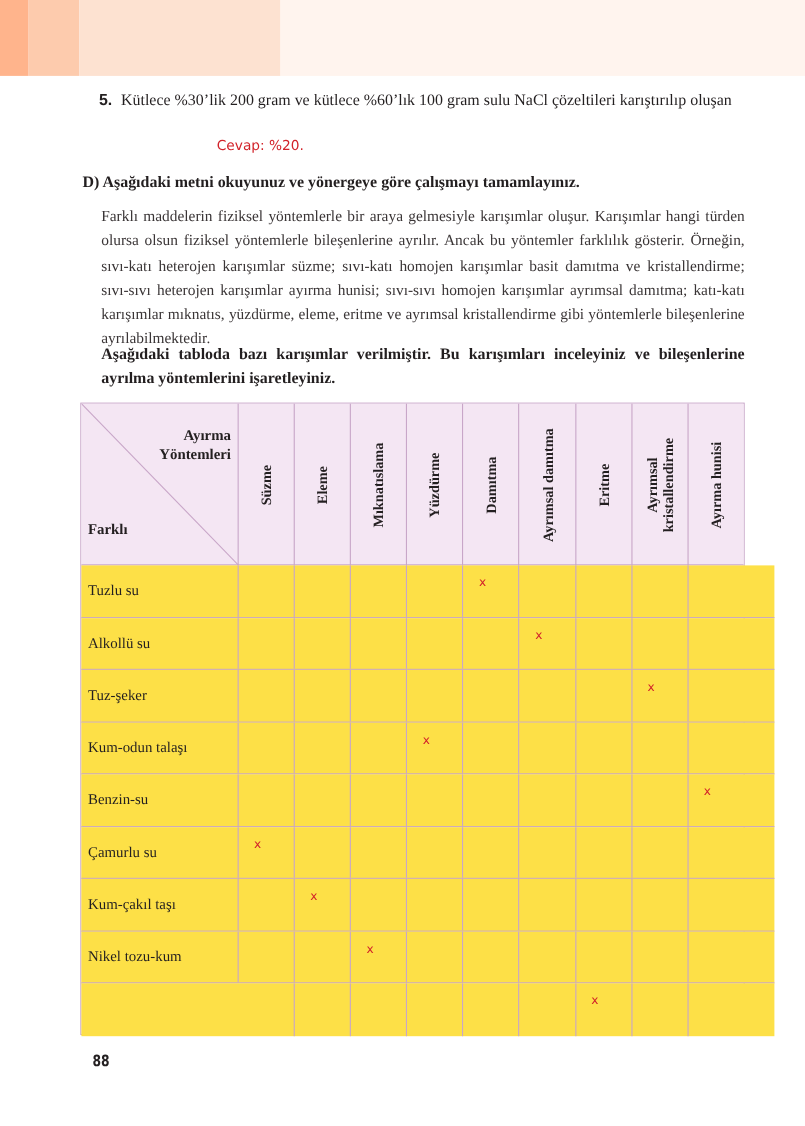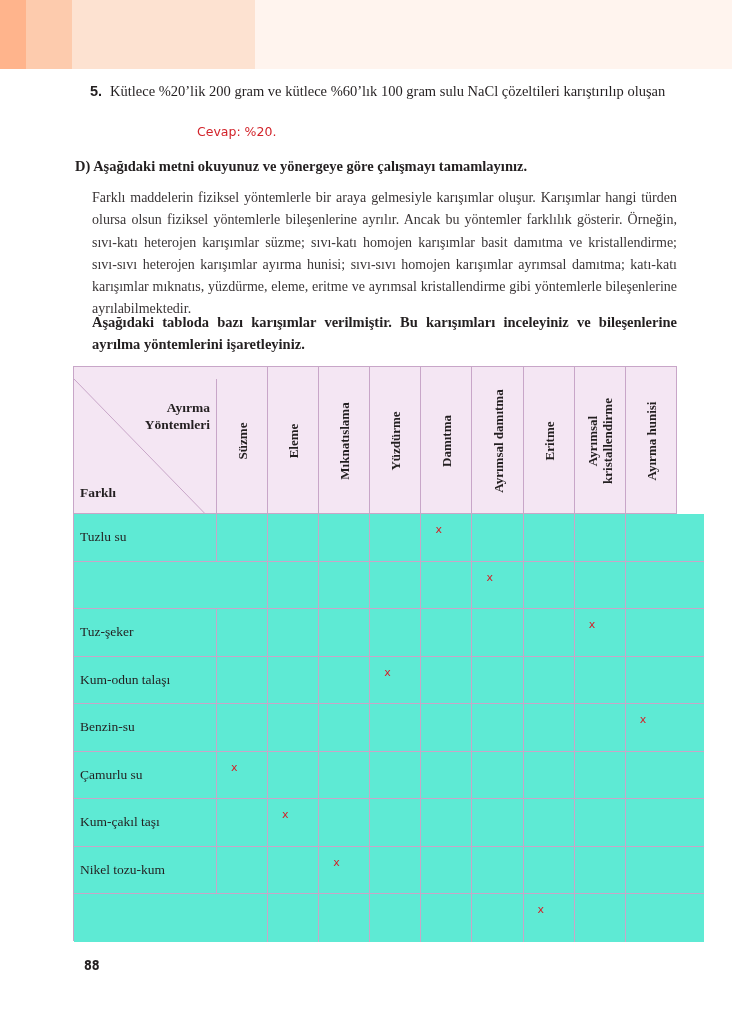--- a/index.html
+++ b/index.html
@@ -17,50 +17,50 @@
   .q5-num { position: absolute; left: 0; top: 0; font-family: "Liberation Sans", sans-serif; font-weight: bold; }
   .q5-text { margin-left: 20px; }
   .answer { position: absolute; left: 197px; top: 124px; font-family: "DejaVu Sans", sans-serif; font-size: 12.5px; color: #d2232a; }
 
   .sectionD { position: absolute; left: 75px; top: 158px; font-family: "Liberation Serif", serif; font-weight: bold; font-size: 14.5px; }
   .para { position: absolute; left: 92px; top: 187px; width: 585px; font-family: "Liberation Serif", serif; font-size: 14px; line-height: 22.3px; text-align: justify; color: #3a3536; }
   .instruction { position: absolute; left: 92px; top: 311px; width: 585px; font-family: "Liberation Serif", serif; font-weight: bold; font-size: 14.5px; line-height: 22px; text-align: justify; }
 
   .table { position: absolute; left: 73px; top: 366px; width: 604px; height: 575px; border: 1px solid #c8a6c8; }
   .hdr-row { position: absolute; left: 0; top: 0; width: 602px; height: 147px; background: #f4e6f3; border-bottom: 1px solid #c8a6c8; }
-  .corner { position: absolute; left: 0; top: 12px; width: 143px; height: 147px; border-right: 1px solid #c8a6c8; }
+  .corner { position: absolute; left: 0; top: 0; width: 143px; height: 147px; border-right: 1px solid #c8a6c8; }
   .corner svg { position: absolute; left: 0; top: 0; }
   .corner-top { position: absolute; right: 6px; top: 20px; text-align: right; font-weight: bold; font-family: "Liberation Serif", serif; font-size: 13.5px; line-height: 17px; }
   .corner-bottom { position: absolute; left: 6px; top: 106px; font-weight: bold; font-family: "Liberation Serif", serif; font-size: 13.5px; }
   .hcol { position: absolute; top: 0; height: 147px; width: 51px; border-right: 1px solid #c8a6c8; }
   .hcol:last-child { border-right: none; }
   .hcol-label { position: absolute; left: 50%; top: 50%; transform: translate(-50%, -50%) rotate(-90deg); white-space: nowrap; text-align: center; font-family: "Liberation Serif", serif; font-weight: bold; font-size: 13px; line-height: 15px; }
 
-  .body-row { position: absolute; left: 0; width: 630px; height: 47.5px; background: #5eead4; border-bottom: 1px solid #c8a6c8; text-decoration: underline; }
+  .body-row { position: absolute; left: 0; width: 630px; height: 47.5px; background: #fde047; border-bottom: 1px solid #c8a6c8; text-decoration: underline; }
   .body-row:last-child { border-bottom: none; }
   .row-label { position: absolute; left: 0; top: 0; width: 143px; height: 100%; border-right: 1px solid #c8a6c8; padding-left: 6px; display: flex; align-items: center; font-family: "Liberation Serif", serif; font-size: 13.5px; color: #231f20; }
   .cell { position: absolute; top: 0; height: 100%; width: 51px; border-right: 1px solid #c8a6c8; }
   .cell:last-child { border-right: none; }
   .mark { position: absolute; left: 14px; top: 9px; font-family: "DejaVu Sans", sans-serif; font-size: 11px; color: #d2232a; }
 
   .page-num { position: absolute; left: 84px; top: 957px; font-family: "DejaVu Sans", sans-serif; font-size: 14px; font-weight: bold; color: #231f20; transform: scaleX(0.8); transform-origin: left; }
 </style>
 </head>
 <body>
 
 <div class="top-band">
   <div class="band band1"></div>
   <div class="band band2"></div>
   <div class="band band3"></div>
   <div class="band band4"></div>
 </div>
 
 <div class="q5">
   <span class="q5-num">5.</span>
-  <div class="q5-text">Kütlece %20’lik 200 gram ve kütlece %60’lık 100 gram sulu NaCl çözeltileri karıştırılıp oluşan</div>
+  <div class="q5-text">Kütlece %30’lik 200 gram ve kütlece %60’lık 100 gram sulu NaCl çözeltileri karıştırılıp oluşan</div>
 </div>
 <div class="answer">Cevap: %20.</div>
 
 <div class="sectionD">D) Aşağıdaki metni okuyunuz ve yönergeye göre çalışmayı tamamlayınız.</div>
 <div class="para">Farklı maddelerin fiziksel yöntemlerle bir araya gelmesiyle karışımlar oluşur. Karışımlar hangi türden olursa olsun fiziksel yöntemlerle bileşenlerine ayrılır. Ancak bu yöntemler farklılık gösterir. Örneğin, sıvı-katı heterojen karışımlar süzme; sıvı-katı homojen karışımlar basit damıtma ve kristallendirme; sıvı-sıvı heterojen karışımlar ayırma hunisi; sıvı-sıvı homojen karışımlar ayrımsal damıtma; katı-katı karışımlar mıknatıs, yüzdürme, eleme, eritme ve ayrımsal kristallendirme gibi yöntemlerle bileşenlerine ayrılabilmektedir.</div>
 <div class="instruction">Aşağıdaki tabloda bazı karışımlar verilmiştir. Bu karışımları inceleyiniz ve bileşenlerine ayrılma yöntemlerini işaretleyiniz.</div>
 
 <div class="table" id="sep-table">
   <div class="hdr-row">
     <div class="corner">
@@ -109,20 +109,21 @@
         <div class="cell" style="left: 296.3px;"></div>
         <div class="cell" style="left: 347.4px;">
           <span class="mark">x</span>
         </div>
         <div class="cell" style="left: 398.5px;"></div>
         <div class="cell" style="left: 449.6px;"></div>
         <div class="cell" style="left: 500.7px;"></div>
         <div class="cell" style="left: 551.8px;"></div>
       </div>
       <div class="body-row" style="top: 194.5px;">
+        <div class="row-label">Alkollü su</div>
         <div class="cell" style="left: 143px;"></div>
         <div class="cell" style="left: 194.1px;"></div>
         <div class="cell" style="left: 245.2px;"></div>
         <div class="cell" style="left: 296.3px;"></div>
         <div class="cell" style="left: 347.4px;"></div>
         <div class="cell" style="left: 398.5px;">
           <span class="mark">x</span>
         </div>
         <div class="cell" style="left: 449.6px;"></div>
         <div class="cell" style="left: 500.7px;"></div>

